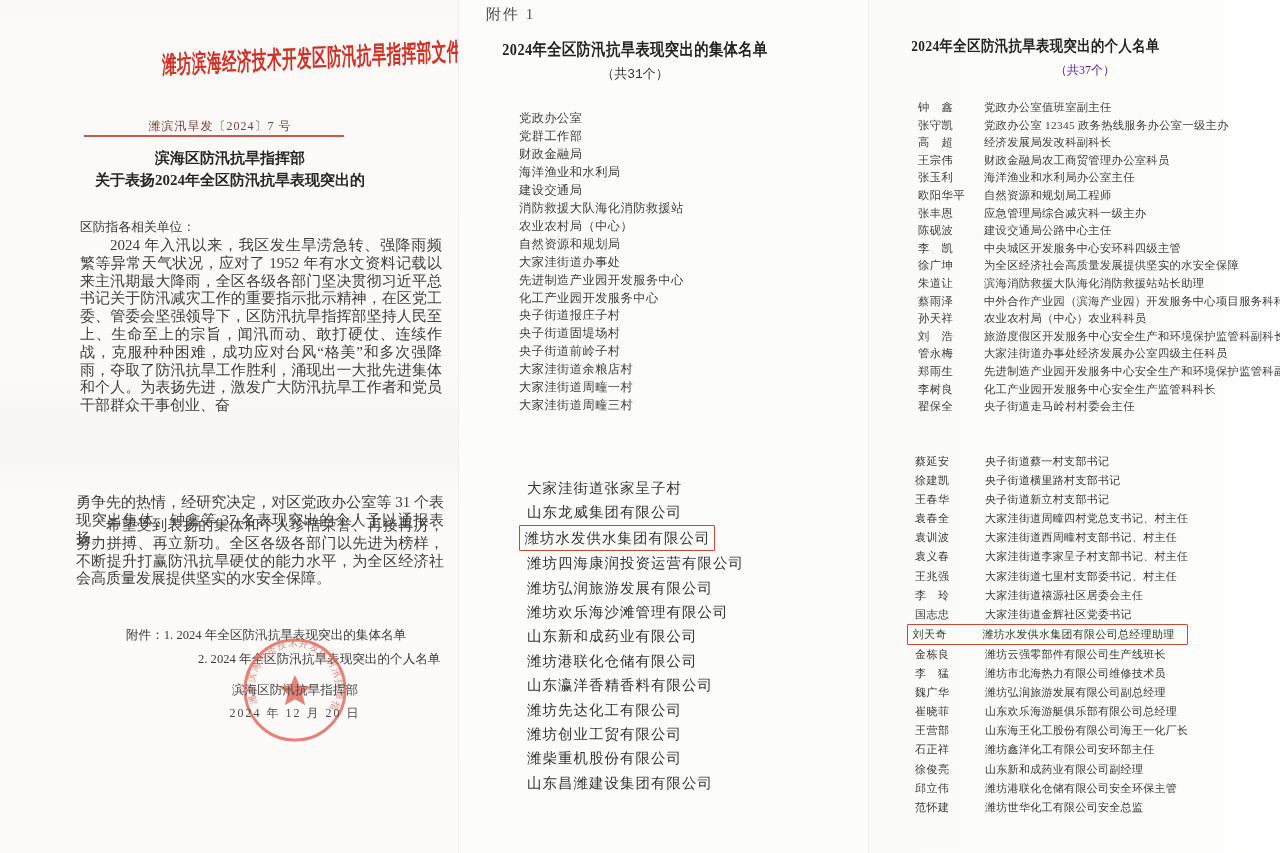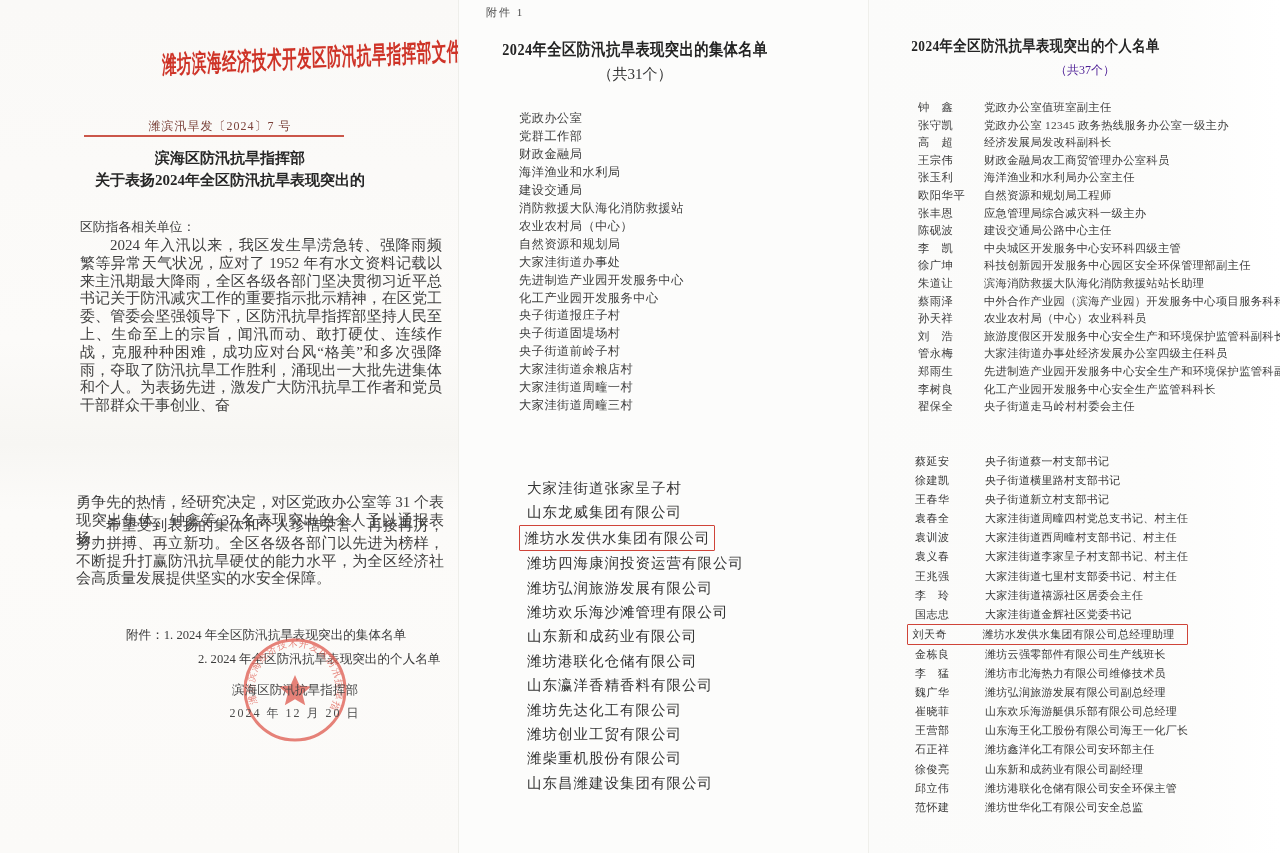--- a/index.html
+++ b/index.html
@@ -26,24 +26,24 @@
   .para.indent{text-indent:2em;}
   .p1para1{top:237px;}
   .p1para2{top:494px;left:76px;width:368px;}
   .p1para3{top:518px;left:76px;width:368px;font-family:Liberation Mono, monospace;}
   .attach1{left:126px;top:627px;font-size:12.6px;}
   .attach2{left:160px;top:651px;font-size:12.6px;margin-left:38px;}
   .signer{left:170px;top:682px;width:250px;text-align:center;font-size:12.6px;color:#454545;}
   .sigdate{left:170px;top:705px;width:250px;text-align:center;font-size:12px;letter-spacing:2px;color:#4a4a4a;}
   .seal{left:238px;top:633px;width:114px;height:114px;opacity:.78;}
   
-  .attach-label{left:486px;top:5px;font-size:11px;color:#4c4c4c;letter-spacing:2px;}
+  .attach-label{left:486px;top:5px;font-size:15px;color:#4c4c4c;letter-spacing:2px;}
   .p2title{left:440px;top:38px;width:390px;text-align:center;white-space:nowrap;}
   .p2title .inner{display:inline-block;transform:scaleX(.84);font-size:17px;font-weight:bold;color:#232323;letter-spacing:.5px;}
-  .p2subtitle{left:440px;top:65px;width:390px;text-align:center;font-size:15px;color:#333;}
+  .p2subtitle{left:440px;top:65px;width:390px;text-align:center;font-size:13px;color:#333;font-family:Liberation Mono, monospace;}
   .p2listtop{left:519px;top:110px;font-size:12.2px;color:#3e3e3e;}
   .p2listtop .row{height:17.95px;line-height:17.95px;letter-spacing:.5px;}
   .p2listbottom{left:527px;top:476px;font-size:14.5px;color:#343434;}
   .p2listbottom .row{height:24.4px;line-height:24.4px;letter-spacing:1px;}
   .row{display:table;white-space:nowrap;}
   
   .p3title{left:880px;top:36px;width:310px;text-align:center;white-space:nowrap;}
   .p3title .inner{display:inline-block;transform:scaleX(.86);font-size:15.5px;font-weight:bold;color:#242424;letter-spacing:.5px;}
   .p3subtitle{left:930px;top:62px;width:310px;text-align:center;font-size:12px;color:#4c1d95;}
   .p3listtop{left:918px;top:99px;font-size:11.3px;color:#3e3e3e;}
@@ -167,21 +167,21 @@
     <div class="prow">
       <span class="pname">陈砚波</span>
       <span class="ptitle">建设交通局公路中心主任</span>
     </div>
     <div class="prow">
       <span class="pname">李　凯</span>
       <span class="ptitle">中央城区开发服务中心安环科四级主管</span>
     </div>
     <div class="prow">
       <span class="pname">徐广坤</span>
-      <span class="ptitle">科技创新园开发服务中心园区安全环保管理部副主任</span>
+      <span class="ptitle">为全区经济社会高质量发展提供坚实的水安全保障</span>
     </div>
     <div class="prow">
       <span class="pname">朱道让</span>
       <span class="ptitle">滨海消防救援大队海化消防救援站站长助理</span>
     </div>
     <div class="prow">
       <span class="pname">蔡雨泽</span>
       <span class="ptitle">中外合作产业园（滨海产业园）开发服务中心项目服务科科员</span>
     </div>
     <div class="prow">

